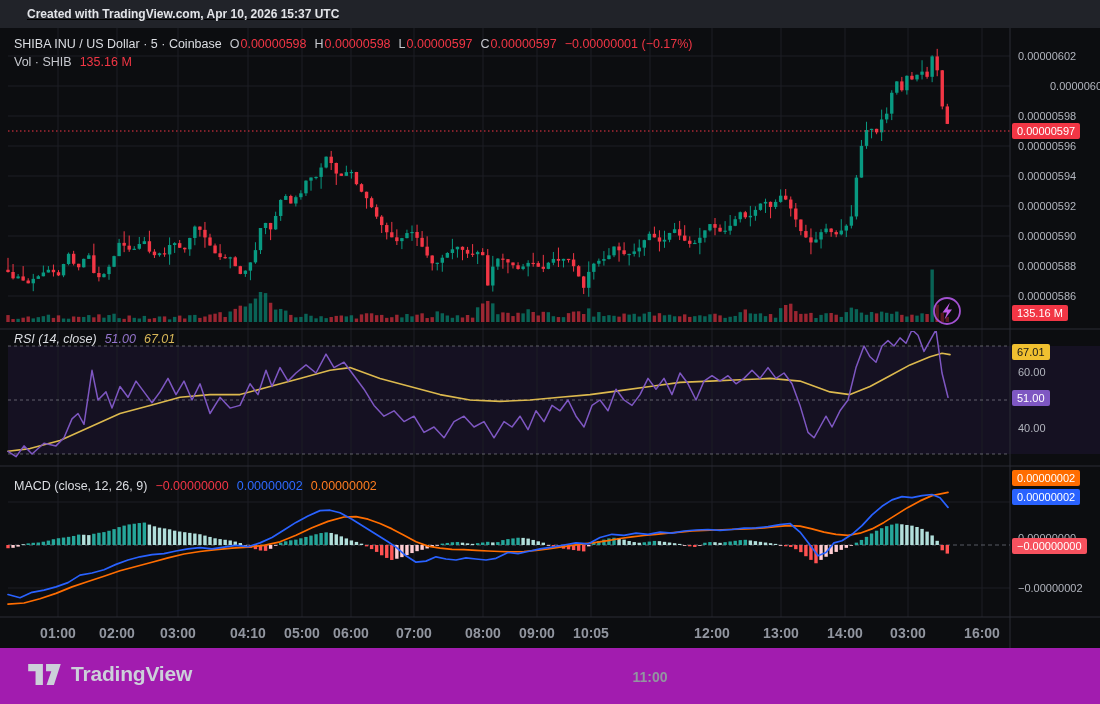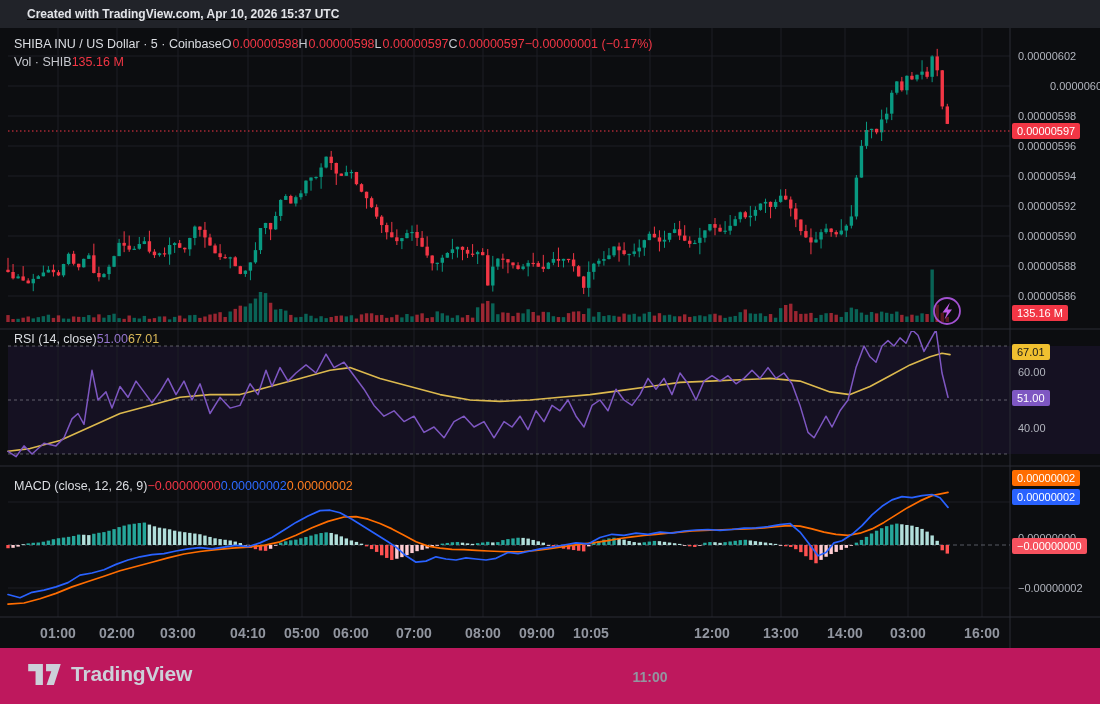--- a/index.html
+++ b/index.html
@@ -2,40 +2,40 @@
 <html><head>
 <meta charset="utf-8">
 <style>
   html,body{margin:0;padding:0;background:#0c0d10;}
   #app{position:relative;width:1100px;height:704px;overflow:hidden;
        font-family:"Liberation Sans","DejaVu Sans",sans-serif;background:#0c0d10;}
   .topbar{position:absolute;left:0;top:0;width:1100px;height:28px;background:#212329;text-decoration:underline;}
   .topbar span{display:block;padding-left:27px;line-height:28px;font-size:12px;font-weight:700;color:#e2e4e8;}
   #chart-svg{position:absolute;left:0;top:0;}
   .legend{position:absolute;left:14px;display:flex;flex-direction:column;gap:2px;z-index:5;}
-  .legend .row{display:flex;align-items:baseline;white-space:nowrap;font-size:12.5px;height:16px;line-height:16px;}
+  .legend .row{display:flex;gap:8px;align-items:baseline;white-space:nowrap;font-size:12.5px;height:16px;line-height:16px;}
   .legend .pair{display:inline-flex;gap:1px;}
   .t{color:#dcdee3;}
   .k{color:#c6c8ce;}
   .red{color:#f23645;}
   .pur{color:#9575cd;}
   .yel{color:#d9b858;}
   .blu{color:#2d6bff;}
   .org{color:#ff7d1f;}
   #legend-main{top:36px;}
-  #legend-rsi{top:331px;}
+  #legend-rsi{top:331px;font-style:italic;}
   #legend-macd{top:478px;}
   .axis{position:absolute;z-index:4;}
   #priceaxis{left:1010px;top:28px;width:90px;height:688px;}
   #timeaxis{left:0;top:617px;width:1010px;height:31px;}
   .axlbl{position:absolute;left:8px;transform:translateY(-50%);font-size:11px;color:#b2b5be;white-space:nowrap;}
   .axbadge{position:absolute;left:2px;transform:translateY(-50%);font-size:11px;font-weight:500;
            padding:2px 5px;border-radius:2px;white-space:nowrap;}
   .tlbl{position:absolute;top:8px;transform:translateX(-50%);font-size:14px;font-weight:600;color:#9296a0;}
-  .footer{position:absolute;left:0;top:648px;width:1100px;height:56px;background:#be185d;}
+  .footer{position:absolute;left:0;top:648px;width:1100px;height:56px;background:#a21caf;}
   .brand{position:absolute;left:28px;top:14px;display:flex;align-items:center;gap:9px;}
   .brand svg{display:block;}
   .brand span{font-size:21px;font-weight:700;color:#ccd0d9;letter-spacing:-0.2px;}
 </style>
 </head>
 <body>
 
 <div id="app">
   <div class="topbar">
     <span>Created with TradingView.com, Apr 10, 2026 15:37 UTC</span>

